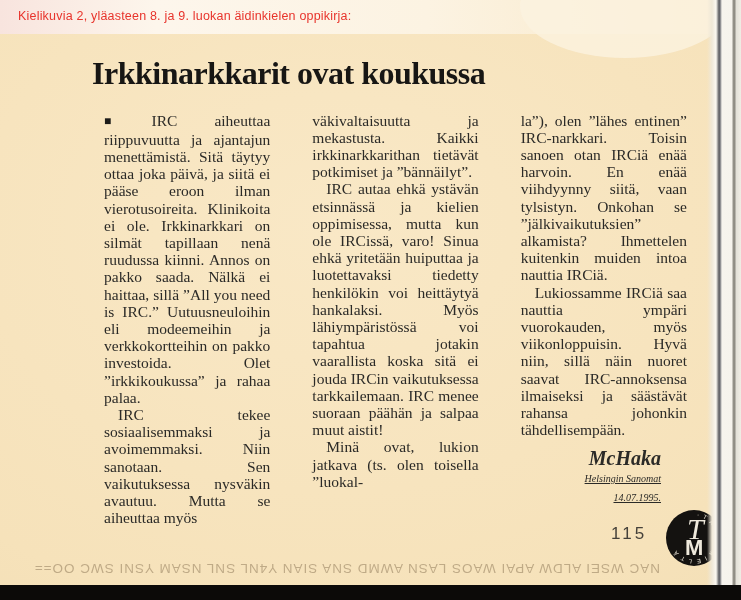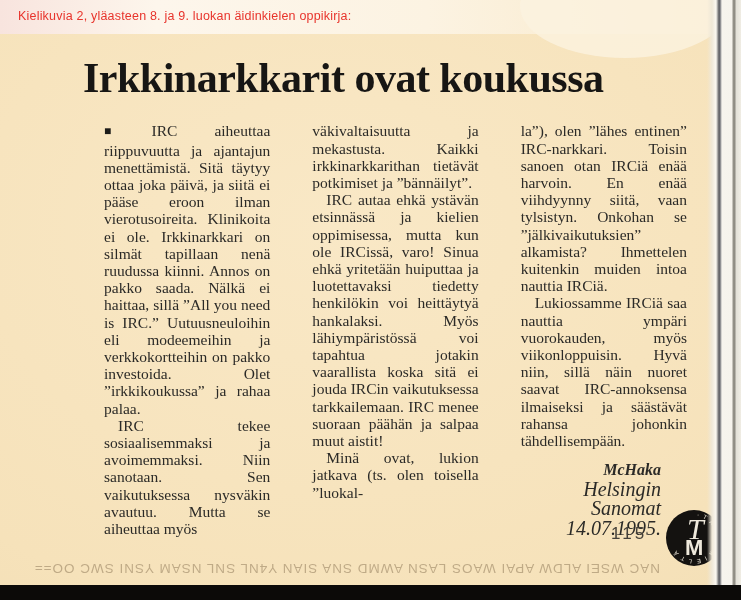--- a/index.html
+++ b/index.html
@@ -17,34 +17,34 @@
     position:absolute; left:520px; top:-46px; width:210px; height:104px;
     background:#fbf2e0; border-radius:50%; opacity:.8;
   }
   .caption {
     position:absolute; left:18px; top:9px;
     font-family:"Liberation Sans", sans-serif;
     font-size:12.5px; color:#e8342c; letter-spacing:.2px;
   }
   .content { position:absolute; left:75px; top:56px; width:612px; }
   h1.title {
-    margin:0 0 21px 8px; font-size:42px; line-height:1.08; font-weight:bold;
+    margin:0 0 21px 17px; font-size:32px; line-height:1.08; font-weight:bold;
     color:#171614; letter-spacing:-0.5px;
   }
   .cols { display:flex; gap:13px; }
   .col {
     width:195px; text-align:justify; font-size:15.5px; line-height:17.2px;
     color:#2b2a27; hyphens:none;margin-left:29px;
   }
   .col p { margin:0; }
   .col p.indent { text-indent:14px; }
   .bullet { font-size:12px; margin-right:7px; position:relative; top:-1px; color:#1c1b19; }
   .signature { margin-top:11px; text-align:right; padding-right:26px; font-style:italic; line-height:19.5px; }
-  .sig-author { font-weight:bold; font-size:16px; }
-  .sig-line { font-size:20px; }
+  .sig-author { font-weight:bold; font-size:20px; }
+  .sig-line { font-size:10px;text-decoration:underline; }
   .pagenum {
     position:absolute; left:611px; top:524px;
     font-family:"Liberation Sans", sans-serif; font-size:17px;
     letter-spacing:3px; color:#45413a;text-align:right;
   }
   .logo { position:absolute; left:663px; top:507px; width:62px; height:62px; }
   
   .showthrough {
     position:absolute; left:60px; top:558px; width:600px; height:22px;
     transform:rotate(180deg);

